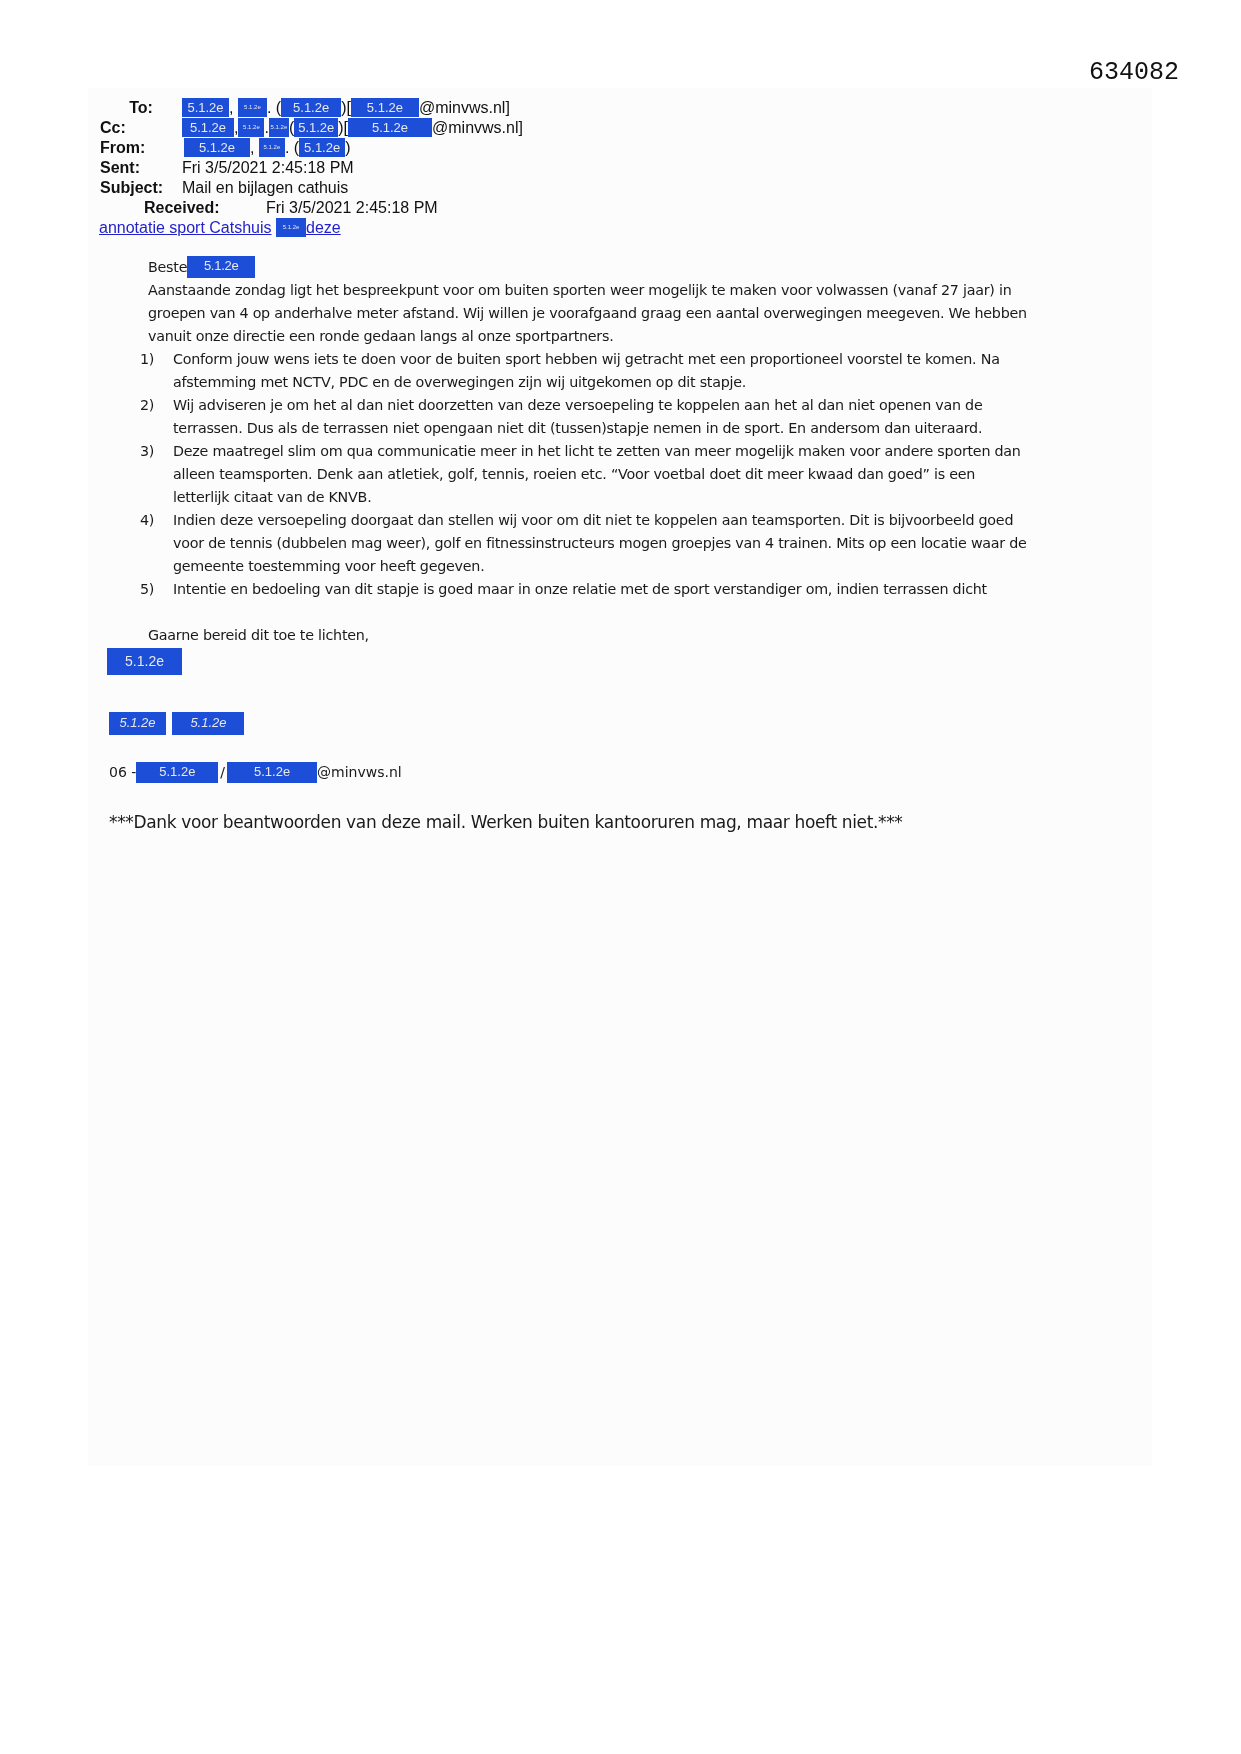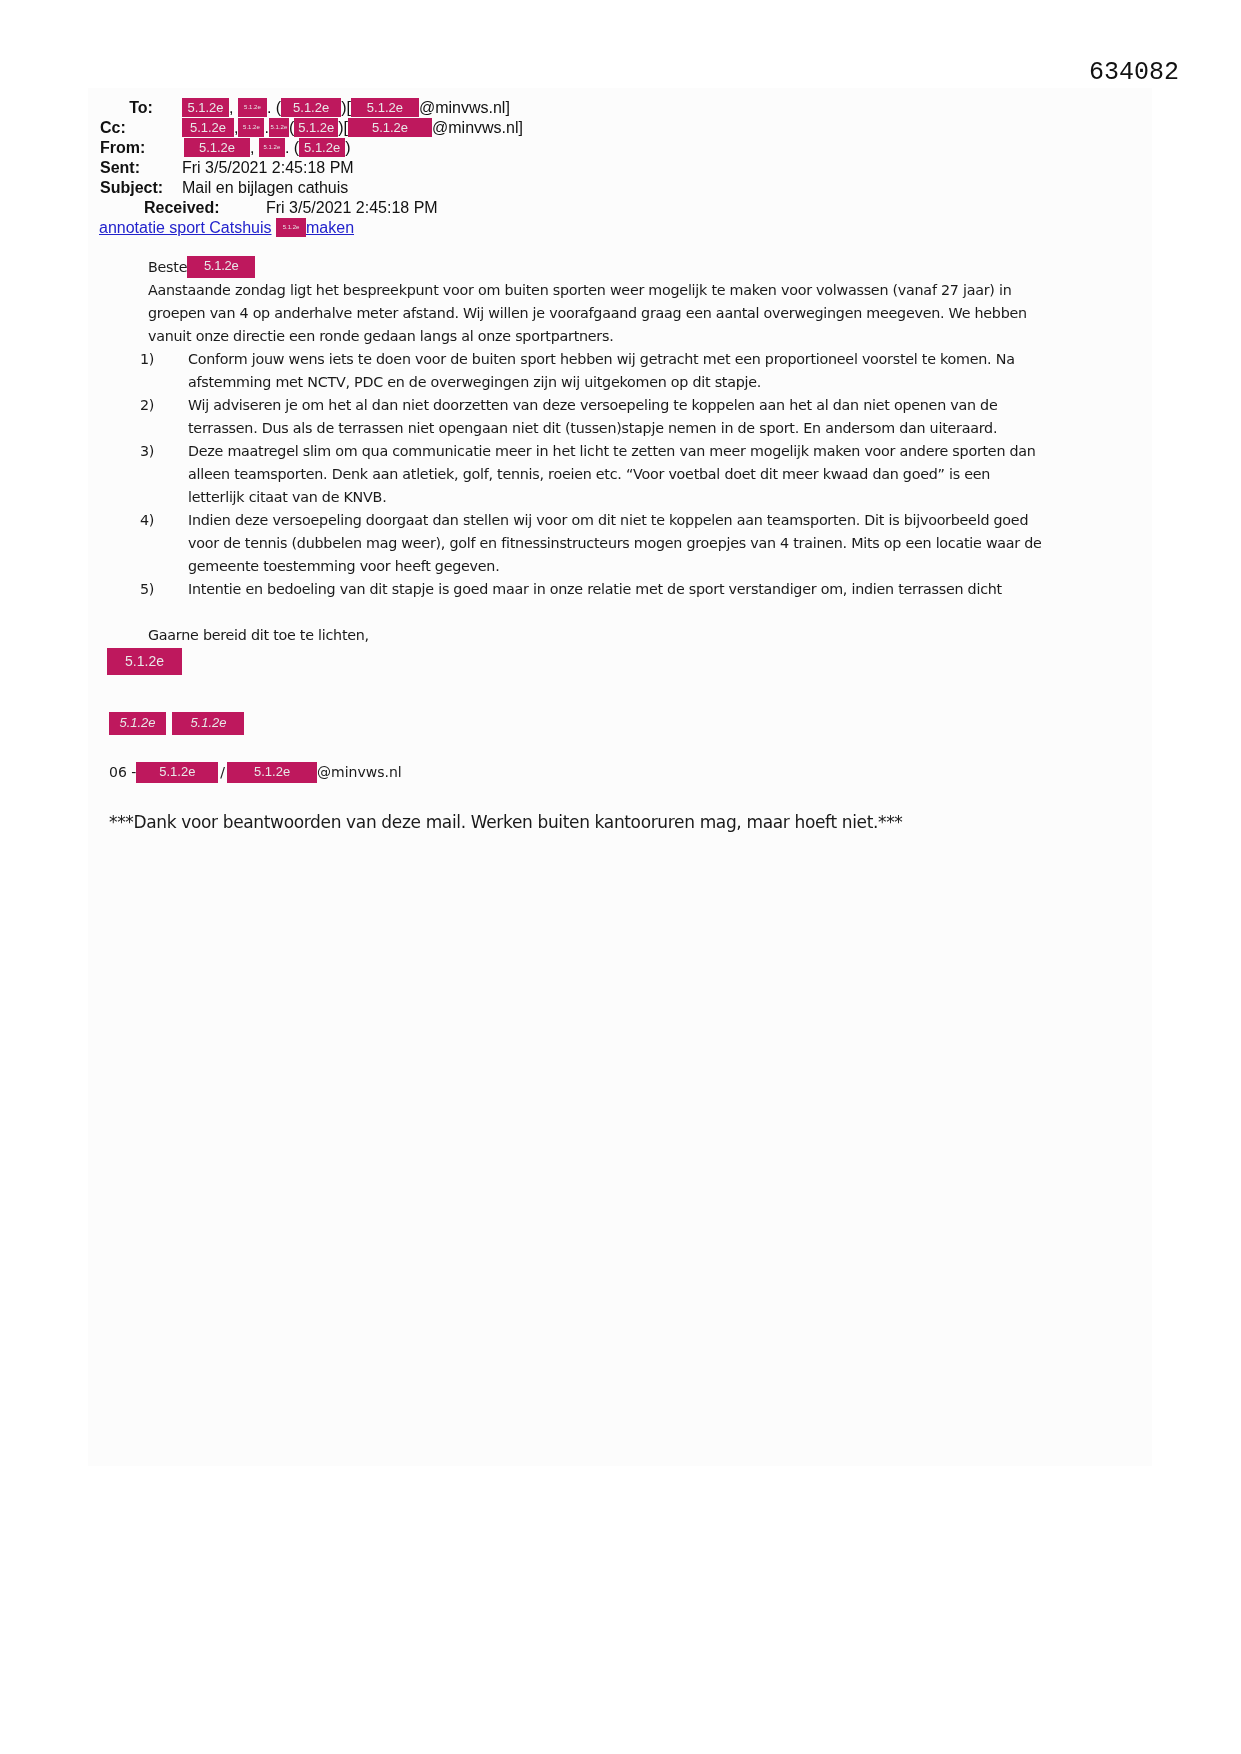--- a/index.html
+++ b/index.html
@@ -12,36 +12,36 @@
     position: absolute; right: 62px; top: 58px;
     font-family: Liberation Mono, monospace; font-size: 25px; color: #111;
   }
   .sheet {
     position: absolute; left: 88px; top: 88px; width: 1064px; height: 1378px;
     background: #fcfcfc;
   }
   .hdr { position: absolute; left: 100px; font-size: 16px; line-height: 20px; white-space: nowrap; }
   .hdr .lbl { font-weight: bold; display: inline-block; text-align: center; }
   .red {
-    display: inline-block; background: #be185d; color: #e8e8e8;
+    display: inline-block; background: #1d4ed8; color: #e8e8e8;
     font-family: "Liberation Sans", sans-serif; text-align: center;
     vertical-align: top;
   }
   .r-lg { font-size: 13px; line-height: 19px; height: 19px; }
   .r-sm { font-size: 6px; line-height: 19px; height: 19px; }
   .abs { position: absolute; }
   .link { color: #2222cc; text-decoration: underline; }
   .body {
     position: absolute; left: 104px; width: 1030px;
     font-family: "DejaVu Sans", sans-serif; font-size: 14.3px; line-height: 23px;
     color: #1a1a1a; letter-spacing: -0.25px; margin-left: 44px;
   }
   .item { position: absolute; left: 140px; width: 990px; font-family: "DejaVu Sans", sans-serif; font-size: 14.3px; line-height: 23px; color: #1a1a1a; letter-spacing: -0.25px;}
   .item .num { position: absolute; left: 0; top: 0; }
-  .item .txt { margin-left: 48px; display: block; }
+  .item .txt { margin-left: 33px; display: block; }
 </style>
 </head>
 <body>
 
 <div class="docnum">634082</div>
 
 <div class="sheet"></div>
 
 <div class="hdr" style="top:98px;">
   <span class="lbl" style="width:82px;">To:</span>
@@ -76,21 +76,21 @@
 </div>
 <div class="abs hdr" style="top:178px; left:182px;">Mail en bijlagen cathuis</div>
 
 <div class="hdr" style="top:198px;margin-left:44px;">
   <span class="lbl">Received:</span>
 </div>
 <div class="abs hdr" style="top:198px; left:266px;">Fri 3/5/2021 2:45:18 PM</div>
 
 <div class="abs hdr" style="top:218px; left:99px;">
   <span class="link">annotatie sport Catshuis</span>
-  <span class="red r-sm" style="width:30px;">5.1.2e</span><span class="link">maken</span>
+  <span class="red r-sm" style="width:30px;">5.1.2e</span><span class="link">deze</span>
 </div>
 
 <div class="body" style="top:256px;">
   <span>Beste</span><span class="red r-lg" style="width:68px; height:22px; line-height:20px; margin-top:0;">5.1.2e</span>
 </div>
 
 <div class="body" style="top:279px;">
   <div>Aanstaande zondag ligt het bespreekpunt voor om buiten sporten weer mogelijk te maken voor volwassen (vanaf 27 jaar) in</div>
   <div>groepen van 4 op anderhalve meter afstand. Wij willen je voorafgaand graag een aantal overwegingen meegeven. We hebben</div>
   <div>vanuit onze directie een ronde gedaan langs al onze sportpartners.</div>

